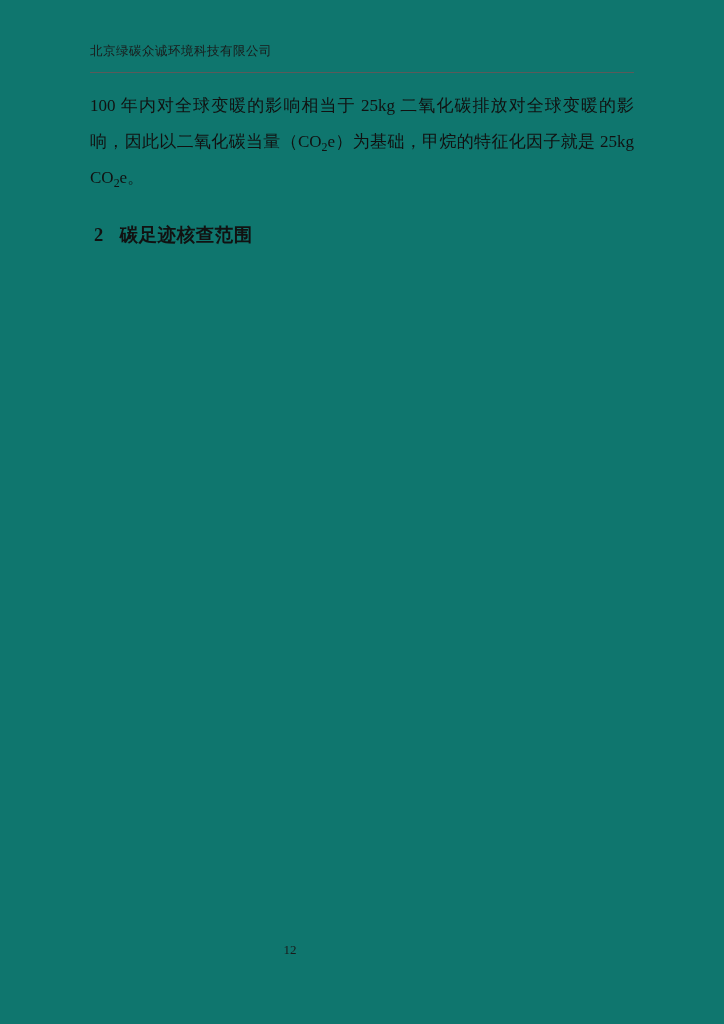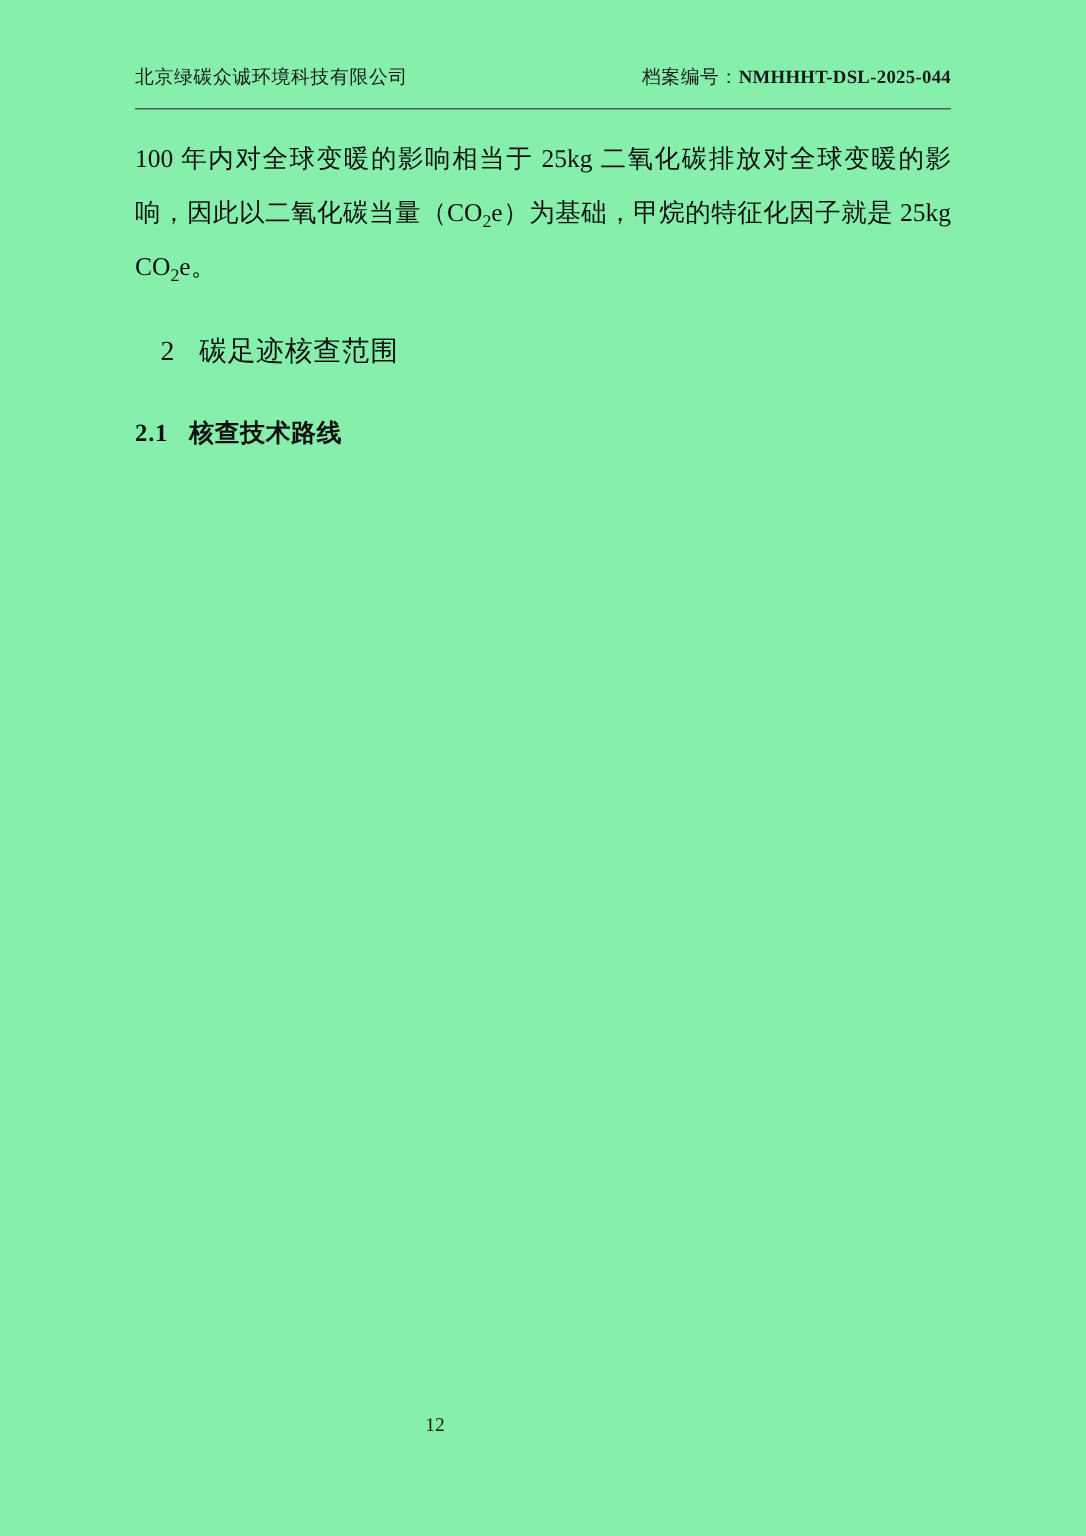--- a/index.html
+++ b/index.html
@@ -4,21 +4,21 @@
 <style>
   html, body {
     margin: 0;
     padding: 0;
     background: #ffffff;
   }
   .page {
     position: relative;
     width: 724px;
     height: 1024px;
-    background: #86efac;
+    background: #0f766e;
     font-family: "Liberation Serif", "DejaVu Serif", serif;
     color: #111111;
     box-sizing: border-box;
     overflow: hidden;
     padding-left: 20px;
   }
 
   
   .header {
     position: absolute;
@@ -75,23 +75,23 @@
   }
   p.body-text.indent {
     text-indent: 2em;
   }
 
   .para-block-1 {
     margin-top: 2px;
   }
 
   h2.heading-1 {
-    margin: 22px 0 0 17px;
+    margin: 22px 0 0 4px;
     font-size: 18.5px;
-    font-weight: normal;
+    font-weight: bold;
     line-height: 34px;
     letter-spacing: 0.5px;
   }
   h2.heading-1 .num {
     margin-right: 16px;
   }
 
   h3.heading-2 {
     margin: 20px 0 0 0;
     font-size: 16.5px;
@@ -128,39 +128,33 @@
     color: #1a1a1a;
   }
 </style>
 </head>
 <body>
 
 <div class="page">
 
   <div class="header">
     <div class="header-left">北京绿碳众诚环境科技有限公司</div>
-    <div class="header-right">
-      <span class="doc-no-label">档案编号：</span><span class="doc-no-value latin">NMHHHT-DSL-2025-044</span>
-    </div>
   </div>
   <div class="header-rule"></div>
 
   <div class="content">
 
     <div class="para-block-1">
       <p class="body-text"><span>100 年内对全球变暖的影响相当于 25kg 二氧化碳排放对全球变暖的影响，因此以二氧化碳当量（CO</span><sub>2</sub><span>e）为基础，甲烷的特征化因子就是 25kg CO</span><sub>2</sub><span>e。</span></p>
     </div>
 
     <h2 class="heading-1">
       <span class="num latin">2</span><span>碳足迹核查范围</span>
     </h2>
 
-    <h3 class="heading-2">
-      <span class="num latin">2.1</span><span>核查技术路线</span>
-    </h3>
 
 
   </div>
 
   <div class="footer">
     <span class="latin">12</span>
   </div>
 
 </div>
 

